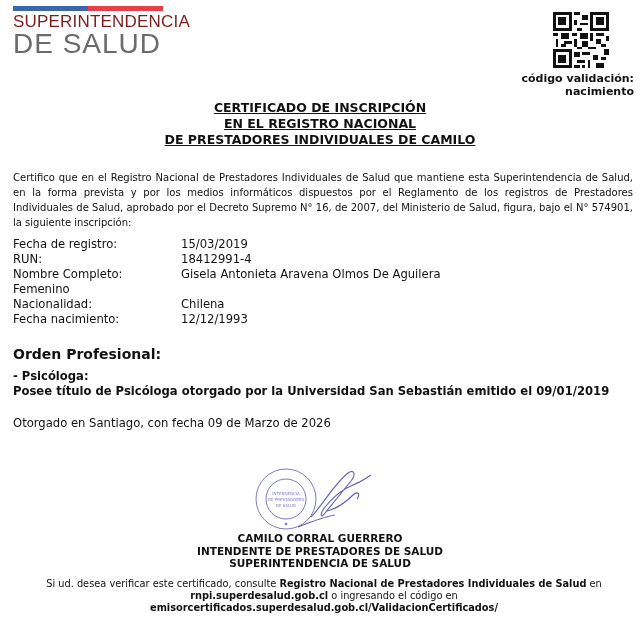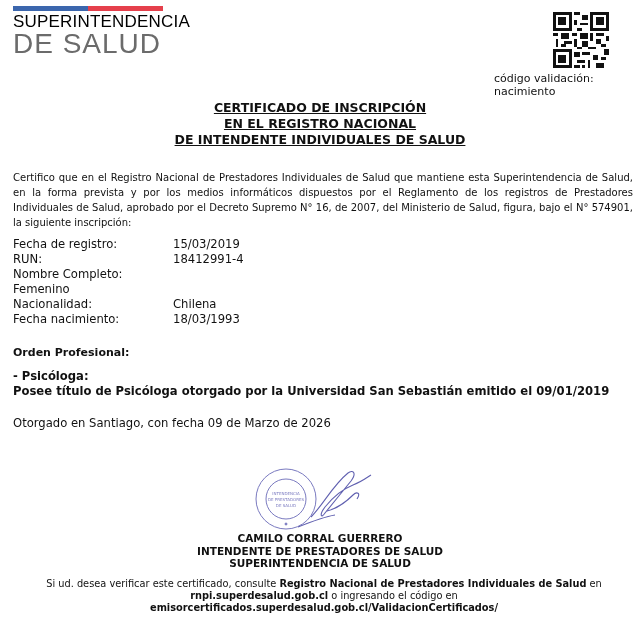--- a/index.html
+++ b/index.html
@@ -2,31 +2,31 @@
 <html><head>
 <meta charset="utf-8">
 <style>
   html, body { margin: 0; padding: 0; background: #ffffff; }
   body { width: 640px; height: 640px; position: relative; overflow: hidden;
          font-family: "DejaVu Sans", sans-serif; color: #111; }
   .logo { position: absolute; left: 13px; top: 6px; width: 152px; }
   .logo-bar { display: flex; height: 5px; width: 150px; }
   .logo-bar .blue { flex: 1; background: #3b66ad; }
   .logo-bar .red { flex: 1; background: #e5404c; }
-  .logo-l1 { font-family: "Liberation Sans", sans-serif; color: #000000; font-size: 17px; letter-spacing: 0.2px; line-height: 18px; margin-top: 2px; }
+  .logo-l1 { font-family: "Liberation Sans", sans-serif; color: #7f1d1d; font-size: 17px; letter-spacing: 0.2px; line-height: 18px; margin-top: 2px; }
   .logo-l2 { font-family: "Liberation Sans", sans-serif; color: #6b6b6b; font-size: 28px; line-height: 26px; letter-spacing: 1px; }
   .qr { position: absolute; left: 553px; top: 12px; width: 56px; height: 56px; }
-  .qr-caption { position: absolute; right: 6px; top: 72px; text-align: left; font-weight: normal; font-size: 11px; line-height: 13px; width: 140px; }
+  .qr-caption { position: absolute; right: 6px; top: 72px; text-align: right; font-weight: bold; font-size: 11px; line-height: 13px; width: 140px; }
   .title { position: absolute; left: 0; right: 0; top: 100px; text-align: center; font-weight: bold; font-size: 12.5px; line-height: 16px; }
   .title span { text-decoration: underline; display: block; }
   .intro { position: absolute; left: 13px; width: 620px; top: 170px; font-size: 10px; line-height: 15px; text-align: justify; }
   .fields { position: absolute; left: 13px; top: 237px; font-size: 11.6px; line-height: 15px; }
-  .field-row { display: flex; }
+  .field-row { display: flex; gap: 8px; }
   .field-label { width: 160px; }
-  .orden { position: absolute; left: 13px; top: 346px; font-size: 11px; font-weight: bold; }
+  .orden { position: absolute; left: 13px; top: 346px; font-size: 14px; font-weight: bold; }
   .prof-title { position: absolute; left: 13px; top: 369px; font-size: 11.6px; font-weight: bold; }
   .prof-desc { position: absolute; left: 13px; top: 384px; font-size: 11.6px; font-weight: bold; }
   .otorgado { position: absolute; left: 13px; top: 416px; font-size: 11.6px; }
   .seal { position: absolute; left: 253px; top: 465px; }
   .signer { position: absolute; left: 0; right: 0; top: 532px; text-align: center; font-weight: bold; font-size: 10.5px; line-height: 12.5px; }
   .footer { position: absolute; left: 0; right: 0; top: 578px; text-align: center; font-size: 9.8px; line-height: 12px; padding-left: 8px; }
 </style>
 </head>
 <body>
 
@@ -91,47 +91,48 @@
   </g>
 </svg>
 <div class="qr-caption">
   <div>código validación:</div>
   <div>nacimiento</div>
 </div>
 
 <div class="title">
   <span>CERTIFICADO DE INSCRIPCIÓN</span>
   <span>EN EL REGISTRO NACIONAL</span>
-  <span>DE INTENDENTE INDIVIDUALES DE SALUD</span>
+  <span>DE PRESTADORES INDIVIDUALES DE CAMILO</span>
 </div>
 
 <div class="intro">Certifico que en el Registro Nacional de Prestadores Individuales de Salud que mantiene esta Superintendencia de Salud, en la forma prevista y por los medios informáticos dispuestos por el Reglamento de los registros de Prestadores Individuales de Salud, aprobado por el Decreto Supremo N° 16, de 2007, del Ministerio de Salud, figura, bajo el N° 574901, la siguiente inscripción:</div>
 
 <div class="fields">
   <div class="field-row">
       <span class="field-label">Fecha de registro:</span>
       <span>15/03/2019</span>
     </div>
   <div class="field-row">
       <span class="field-label">RUN:</span>
       <span>18412991-4</span>
     </div>
   <div class="field-row">
       <span class="field-label">Nombre Completo:</span>
+      <span>Gisela Antonieta Aravena Olmos De Aguilera</span>
     </div>
   <div class="field-row">
       <span>Femenino</span>
     </div>
   <div class="field-row">
       <span class="field-label">Nacionalidad:</span>
       <span>Chilena</span>
     </div>
   <div class="field-row">
       <span class="field-label">Fecha nacimiento:</span>
-      <span>18/03/1993</span>
+      <span>12/12/1993</span>
     </div>
 </div>
 
 <div class="orden">Orden Profesional:</div>
 <div class="prof-title">- Psicóloga:</div>
 <div class="prof-desc">Posee título de Psicóloga otorgado por la Universidad San Sebastián emitido el 09/01/2019</div>
 
 <div class="otorgado">Otorgado en Santiago, con fecha 09 de Marzo de 2026</div>
 
 <svg class="seal" width="125" height="70" viewBox="0 0 125 70">

